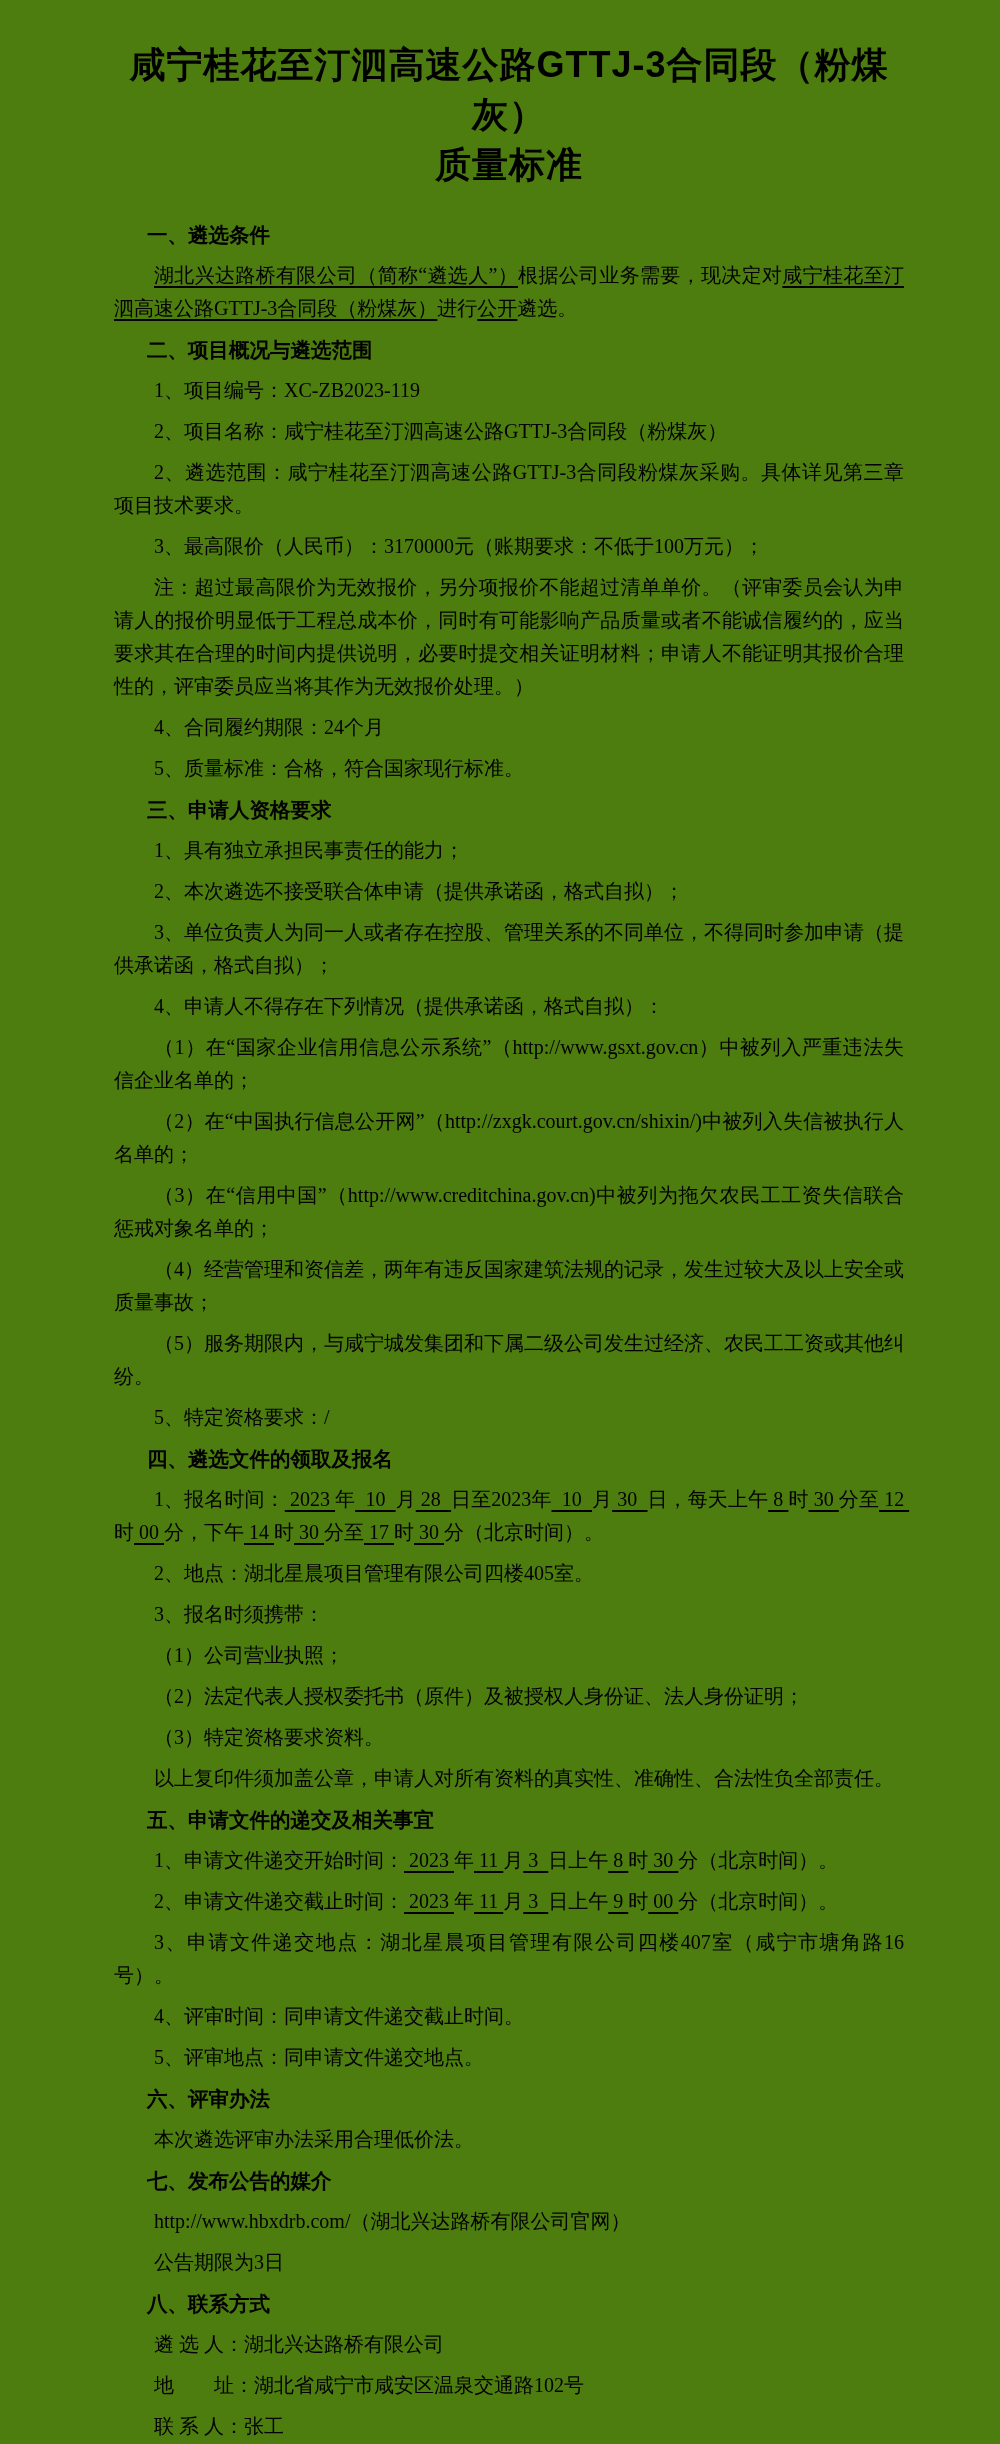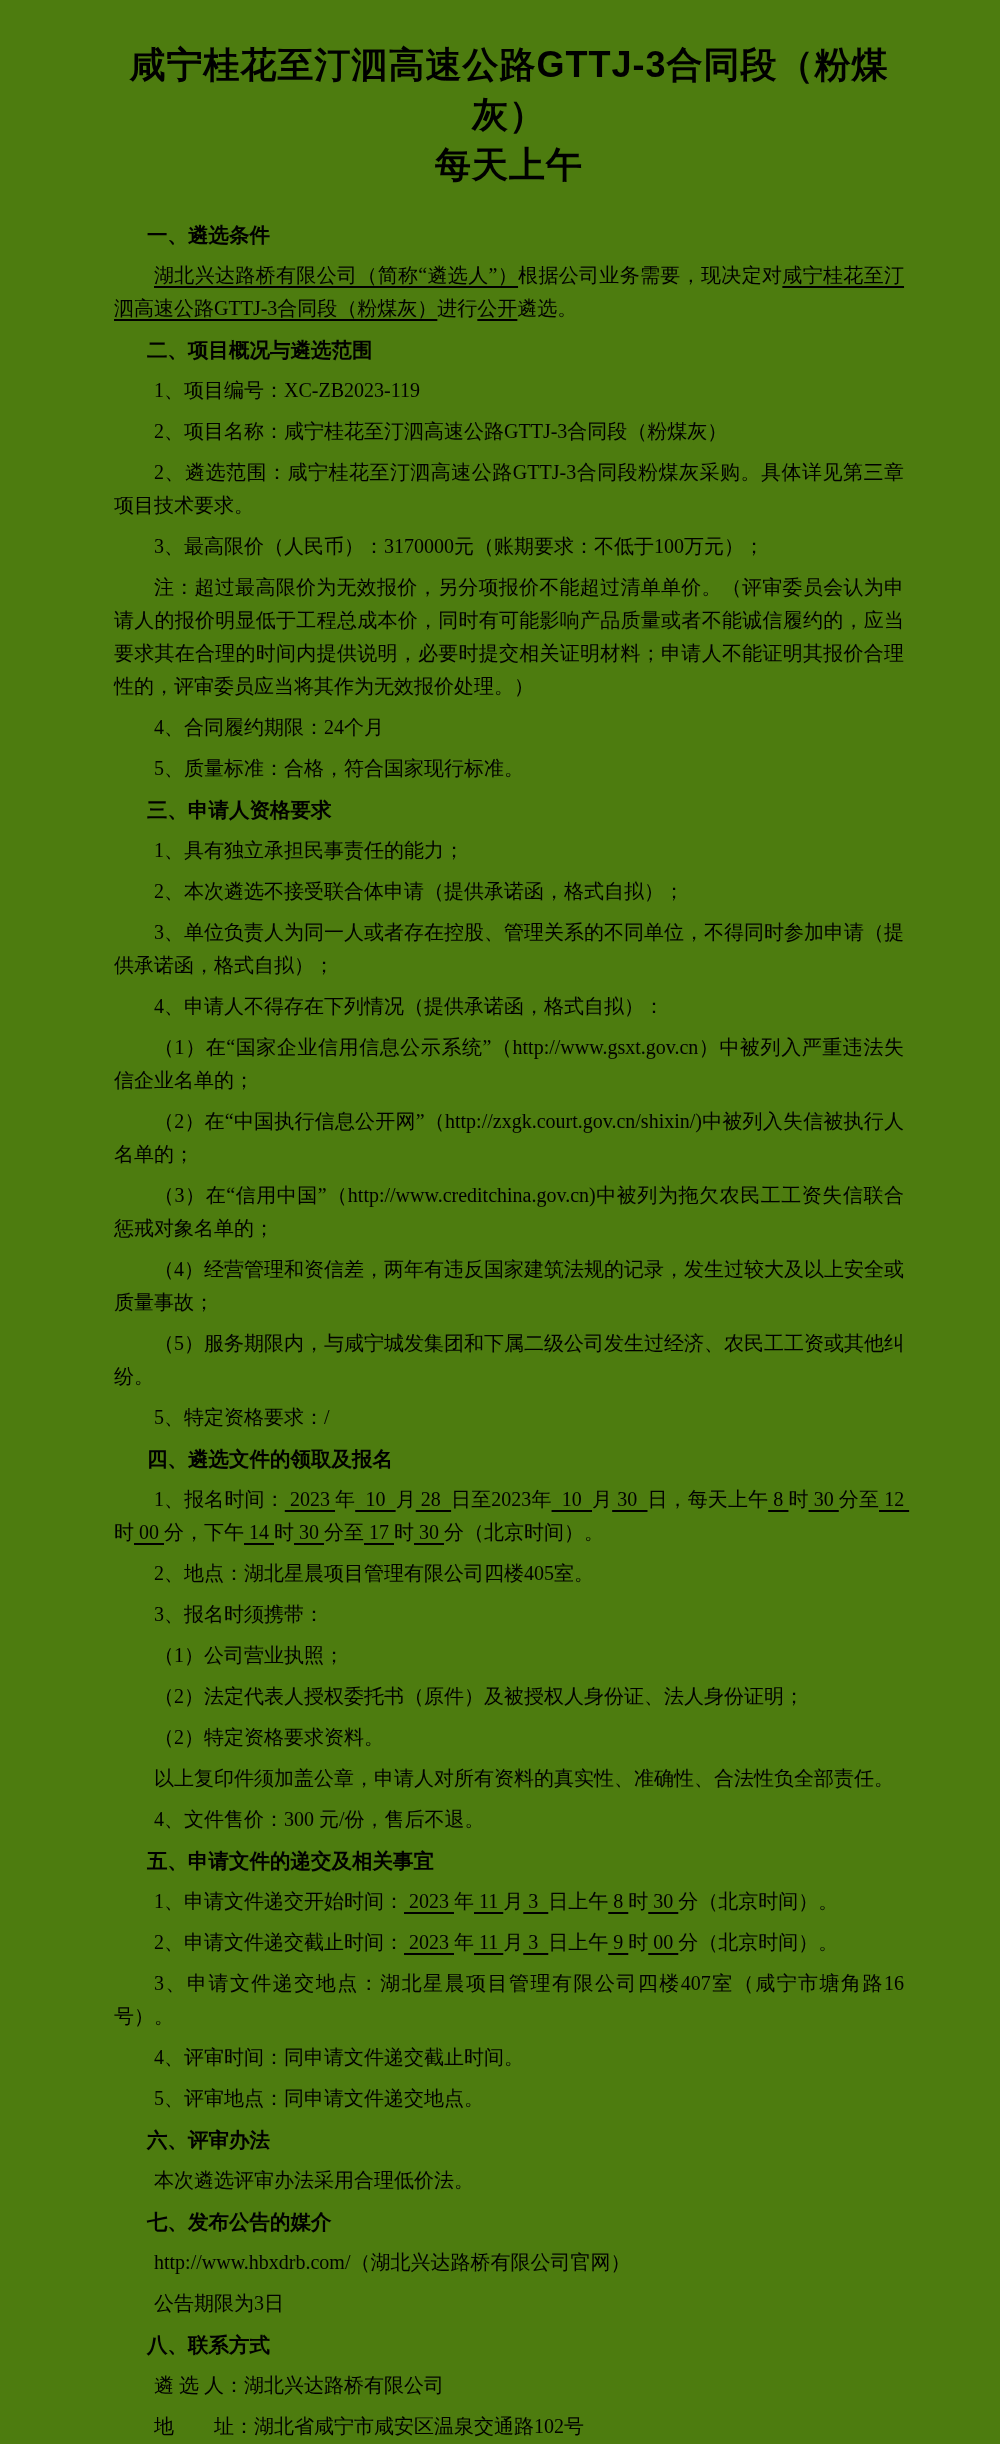--- a/index.html
+++ b/index.html
@@ -52,21 +52,21 @@
     text-decoration: underline;
     text-underline-offset: 4px;
   }
 </style>
 </head>
 <body>
 
 <div class="page">
   <h1 class="doc-title">
     <span class="title-line">咸宁桂花至汀泗高速公路GTTJ-3合同段（粉煤灰）</span>
-    <span class="title-line">每天上午</span>
+    <span class="title-line">质量标准</span>
   </h1>
   <div>
       <h2 class="sec-heading">一、遴选条件</h2>
       <p class="para"><span class="u">湖北兴达路桥有限公司（简称“遴选人”）</span><span class="">根据公司业务需要，现决定对</span><span class="u">咸宁桂花至汀泗高速公路GTTJ-3合同段（粉煤灰）</span><span class="">进行</span><span class="u">公开</span><span class="">遴选。</span></p>
       <h2 class="sec-heading">二、项目概况与遴选范围</h2>
       <p class="para"><span class="">1、项目编号：XC-ZB2023-119</span></p>
       <p class="para"><span class="">2、项目名称：咸宁桂花至汀泗高速公路GTTJ-3合同段（粉煤灰）</span></p>
       <p class="para"><span class="">2、遴选范围：咸宁桂花至汀泗高速公路GTTJ-3合同段粉煤灰采购。具体详见第三章项目技术要求。</span></p>
       <p class="para"><span class="">3、最高限价（人民币）：3170000元（账期要求：不低于100万元）；</span></p>
       <p class="para"><span class="">注：超过最高限价为无效报价，另分项报价不能超过清单单价。（评审委员会认为申请人的报价明显低于工程总成本价，同时有可能影响产品质量或者不能诚信履约的，应当要求其在合理的时间内提供说明，必要时提交相关证明材料；申请人不能证明其报价合理性的，评审委员应当将其作为无效报价处理。）</span></p>
@@ -82,23 +82,22 @@
       <p class="para"><span class="">（3）在“信用中国”（http://www.creditchina.gov.cn)中被列为拖欠农民工工资失信联合惩戒对象名单的；</span></p>
       <p class="para"><span class="">（4）经营管理和资信差，两年有违反国家建筑法规的记录，发生过较大及以上安全或质量事故；</span></p>
       <p class="para"><span class="">（5）服务期限内，与咸宁城发集团和下属二级公司发生过经济、农民工工资或其他纠纷。</span></p>
       <p class="para"><span class="">5、特定资格要求：/</span></p>
       <h2 class="sec-heading">四、遴选文件的领取及报名</h2>
       <p class="para"><span class="">1、报名时间：</span><span class="u"> 2023 </span><span class="">年</span><span class="u">  10  </span><span class="">月</span><span class="u"> 28  </span><span class="">日至2023年</span><span class="u">  10  </span><span class="">月</span><span class="u"> 30  </span><span class="">日，每天上午</span><span class="u"> 8 </span><span class="">时</span><span class="u"> 30 </span><span class="">分至</span><span class="u"> 12 </span><span class="">时</span><span class="u"> 00 </span><span class="">分，下午</span><span class="u"> 14 </span><span class="">时</span><span class="u"> 30 </span><span class="">分至</span><span class="u"> 17 </span><span class="">时</span><span class="u"> 30 </span><span class="">分（北京时间）。</span></p>
       <p class="para"><span class="">2、地点：湖北星晨项目管理有限公司四楼405室。</span></p>
       <p class="para"><span class="">3、报名时须携带：</span></p>
       <p class="para"><span class="">（1）公司营业执照；</span></p>
       <p class="para"><span class="">（2）法定代表人授权委托书（原件）及被授权人身份证、法人身份证明；</span></p>
-      <p class="para"><span class="">（2）特定资格要求资料。</span></p>
+      <p class="para"><span class="">（3）特定资格要求资料。</span></p>
       <p class="para"><span class="">以上复印件须加盖公章，申请人对所有资料的真实性、准确性、合法性负全部责任。</span></p>
-      <p class="para gap"><span class="">4、文件售价：300 元/份，售后不退。</span></p>
       <h2 class="sec-heading gap">五、申请文件的递交及相关事宜</h2>
       <p class="para gap"><span class="">1、申请文件递交开始时间：</span><span class="u"> 2023 </span><span class="">年</span><span class="u"> 11 </span><span class="">月</span><span class="u"> 3  </span><span class="">日上午</span><span class="u"> 8 </span><span class="">时</span><span class="u"> 30 </span><span class="">分（北京时间）。</span></p>
       <p class="para"><span class="">2、申请文件递交截止时间：</span><span class="u"> 2023 </span><span class="">年</span><span class="u"> 11 </span><span class="">月</span><span class="u"> 3  </span><span class="">日上午</span><span class="u"> 9 </span><span class="">时</span><span class="u"> 00 </span><span class="">分（北京时间）。</span></p>
       <p class="para"><span class="">3、申请文件递交地点：湖北星晨项目管理有限公司四楼407室（咸宁市塘角路16号）。</span></p>
       <p class="para"><span class="">4、评审时间：同申请文件递交截止时间。</span></p>
       <p class="para"><span class="">5、评审地点：同申请文件递交地点。</span></p>
       <h2 class="sec-heading">六、评审办法</h2>
       <p class="para"><span class="">本次遴选评审办法采用合理低价法。</span></p>
       <h2 class="sec-heading gap-sm">七、发布公告的媒介</h2>
       <p class="para"><span class="">http://www.hbxdrb.com/（湖北兴达路桥有限公司官网）</span></p>

